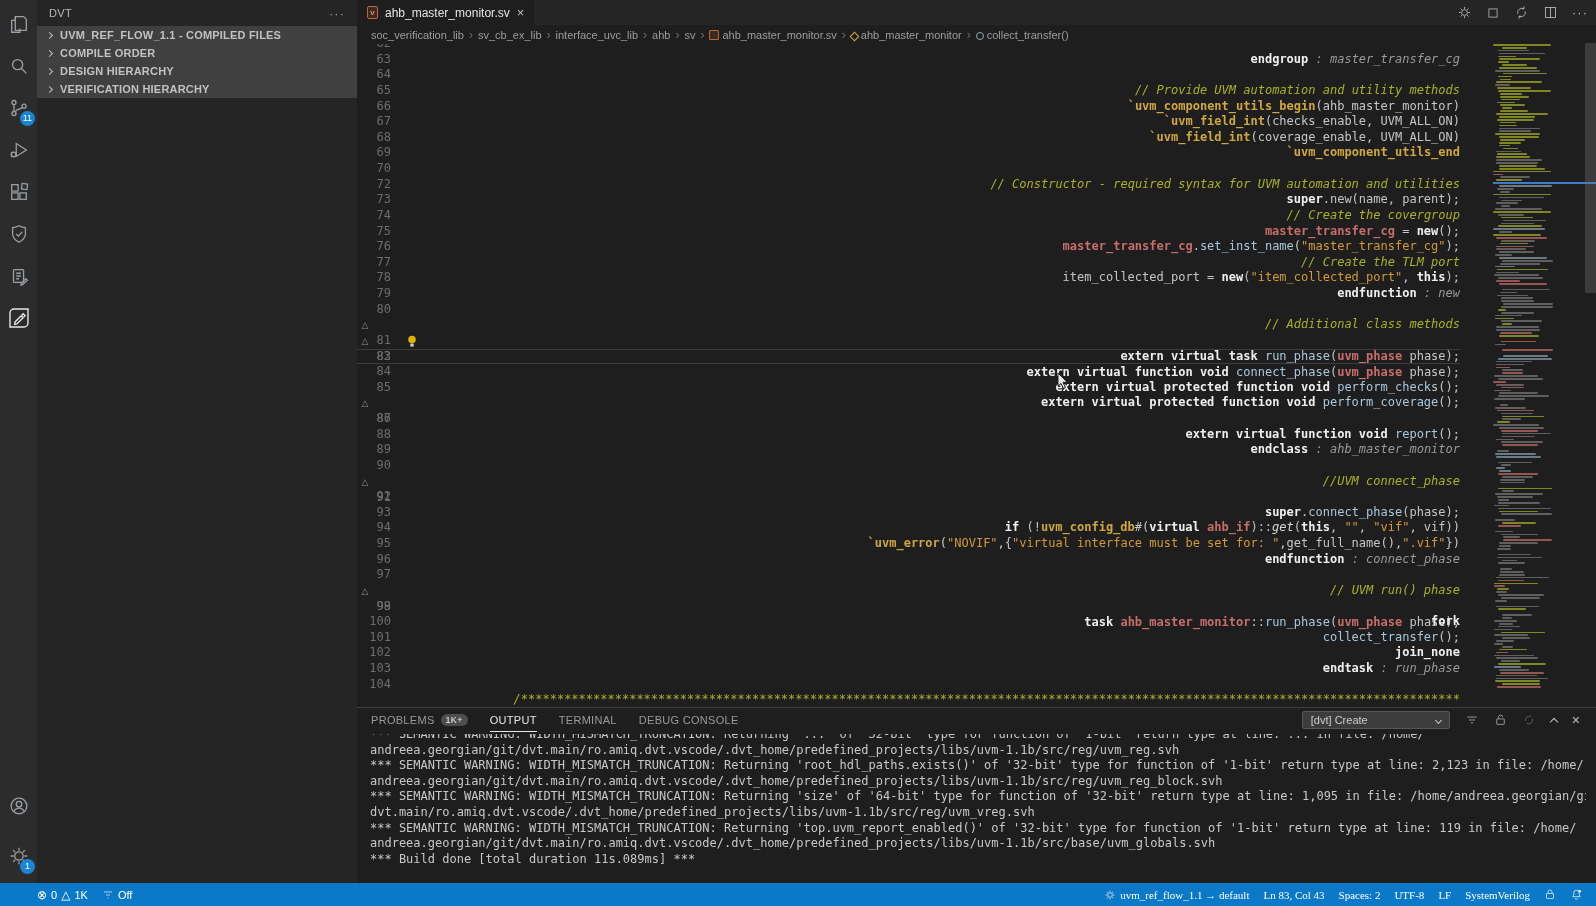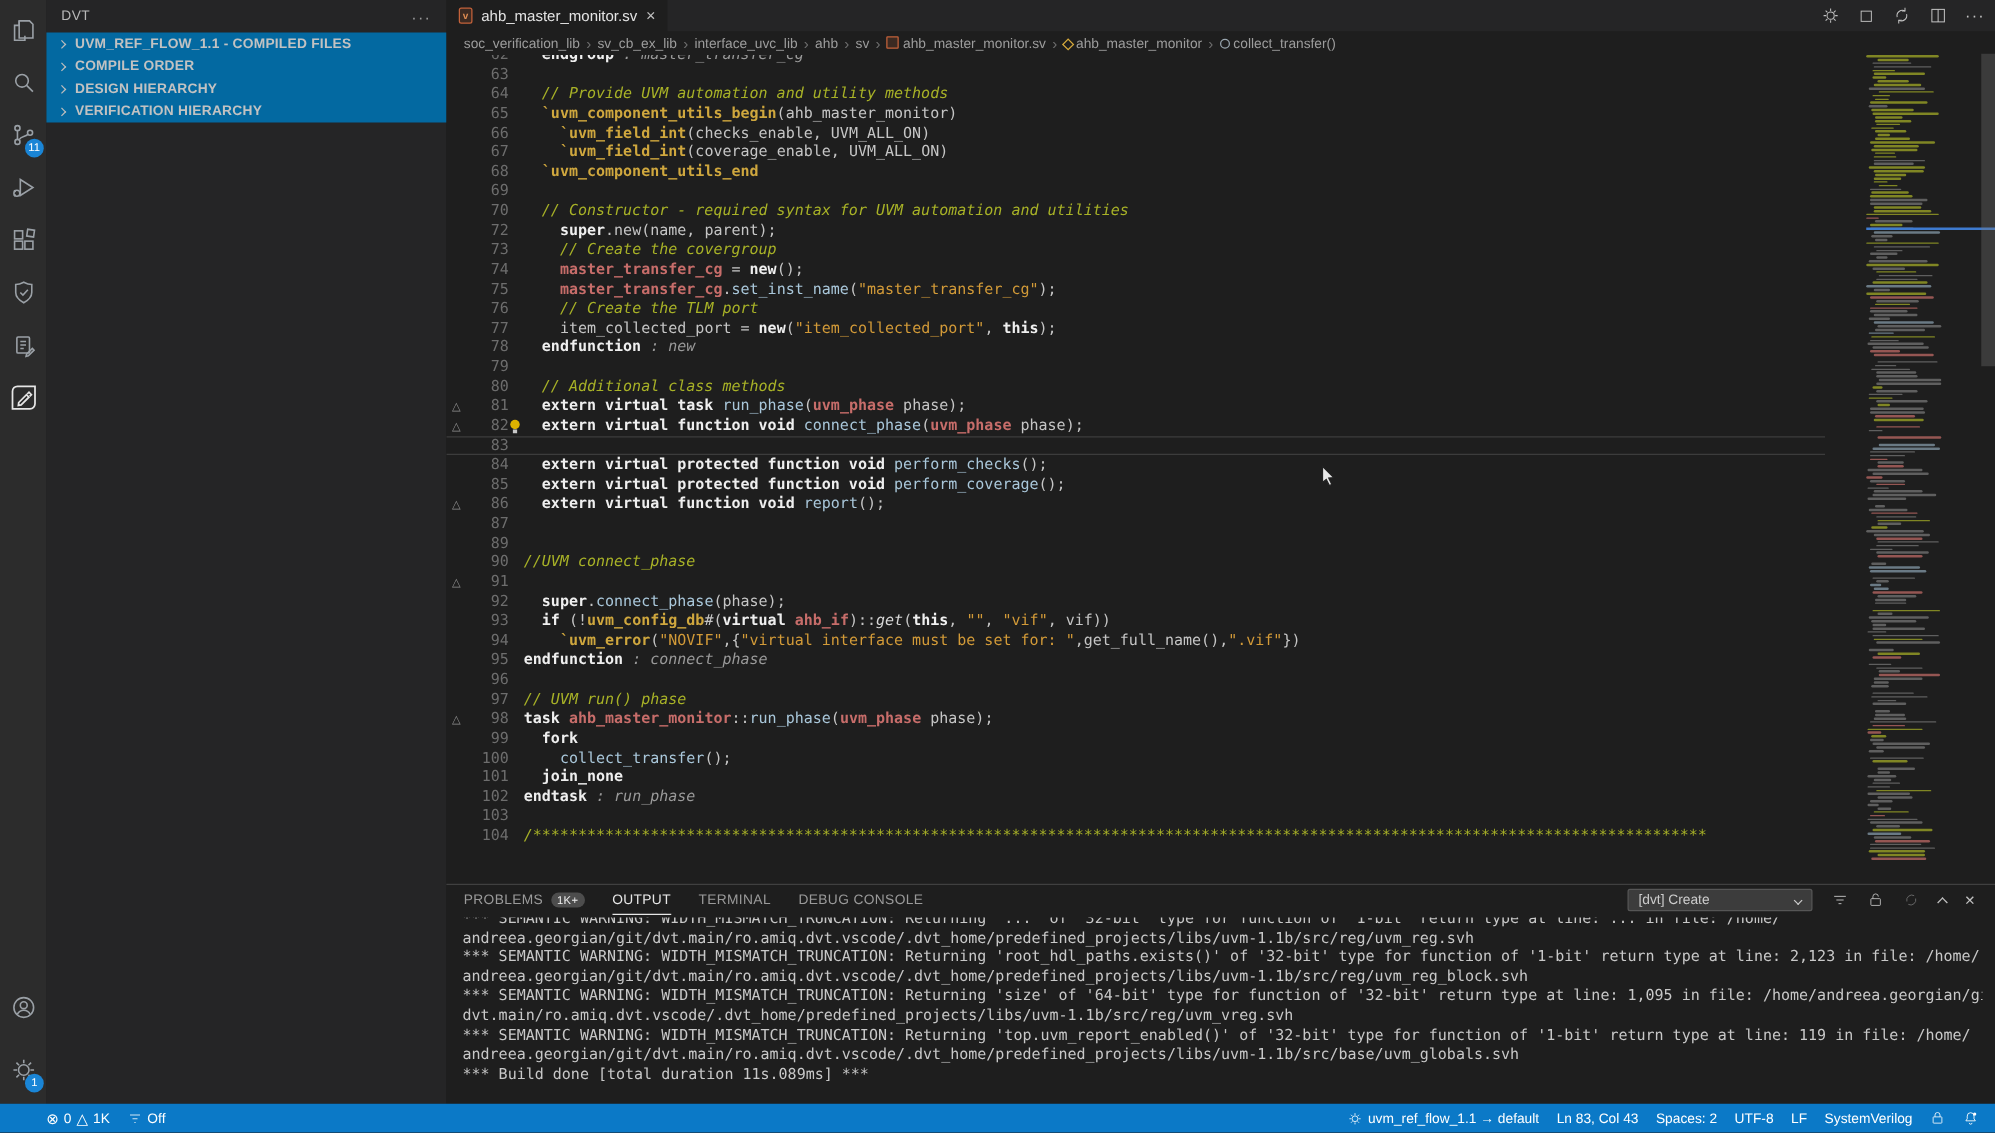--- a/index.html
+++ b/index.html
@@ -11,21 +11,21 @@
   .act-item { position:absolute; left:0; width:37px; height:40px; display:flex; align-items:center; justify-content:center; cursor:pointer; }
   .act-item svg { stroke:#9aa0a6; fill:none; stroke-width:1.4; }
   .act-item.active svg { stroke:#e6e6e6; }
   .badge { position:absolute; right:2px; bottom:2px; min-width:15px; height:15px; border-radius:8px;
     background:#1a85d6; color:#fff; font-size:9px; line-height:15px; text-align:center; padding:0 3px; }
 
   
   #sidebar { position:absolute; left:37px; top:0; width:320px; height:883px; background:#252526; z-index:4; }
   #sidebar-header { height:26px; display:flex; align-items:center; padding:0 12px; color:#b9b9b9; font-size:11px; letter-spacing:.4px; }
   #sidebar-header .more { margin-left:auto; color:#9a9a9a; font-size:13px; letter-spacing:1px; cursor:pointer; }
-  .tree-rows { background:#0369a1; }
+  .tree-rows { background:#404040; }
   .tree-row { height:18px; display:flex; align-items:center; padding-left:7px; cursor:pointer; }
   .tree-row .chev { width:5px; height:5px; border-right:1.2px solid #bdbdbd; border-bottom:1.2px solid #bdbdbd;
     transform:rotate(-45deg); margin:0 8px 0 3px; flex:none; }
   .tree-row .lbl { color:#c2c2c2; font-size:11px; font-weight:bold; letter-spacing:.2px; white-space:nowrap; }
 
   
   #editor-group { position:absolute; left:357px; top:0; width:1239px; height:707px; background:#1e1e1e; }
   #tabbar { position:absolute; left:0; top:0; right:0; height:25px; background:#252526; display:flex; }
   .tab { height:25px; background:#1e1e1e; display:flex; align-items:center; padding:0 10px; gap:7px; cursor:pointer; }
   .tab .tab-label { color:#e4e4e4; font-size:12px; }
@@ -41,21 +41,21 @@
   #breadcrumb .sep { color:#6d6d6d; font-size:12px; }
   #breadcrumb .bc-item { cursor:pointer; }
   .bc-ico { display:inline-block; width:10px; height:10px; margin-right:3px; vertical-align:-1px; }
   .bc-file { background:#3b2a22; border:1px solid #c4623a; border-radius:1px; }
   .bc-class { border:1.3px solid #d6a93c; transform:rotate(45deg); width:7px; height:7px; }
   .bc-method { border:1.3px solid #9aa7b0; border-radius:50%; width:8px; height:8px; }
 
   
   #code-area { position:absolute; left:0; right:136px; top:44px; bottom:0; overflow:hidden; }
   #code-scroll { position:absolute; left:0; right:0; top:-8px; }
-  .cl { position:relative; display:flex; height:15.64px; line-height:15.64px; font-size:12px; white-space:pre; }
+  .cl { position:relative; display:flex; height:15.64px; line-height:15.64px; font-size:12px; white-space:pre;flex-direction:column; }
   .cl.current { box-shadow:inset 0 1px 0 #3c3c3c, inset 0 -1px 0 #3c3c3c; }
   .gm { width:16px; flex:none; text-align:center; color:#8f8f8f; font-size:9px; line-height:16px; }
   .ln { width:34px; flex:none; text-align:right; color:#6d6d6d; font-family:"DejaVu Sans Mono", monospace; }
   .code { margin-left:12px; font-family:"DejaVu Sans Mono", monospace; color:#c5c5c5;text-align:right; }
   .bulb { position:absolute; left:50px; top:2px; }
   .tk-k { color:#efefef; font-weight:bold; }
   .tk-p { color:#c5c5c5; }
   .tk-c { color:#a8b227; font-style:italic; }
   .tk-m { color:#cfa73e; font-weight:bold; }
   .tk-s { color:#d29a38; }
@@ -89,21 +89,21 @@
   .chev-up { width:6px; height:6px; border-left:1.4px solid #c2c2c2; border-top:1.4px solid #c2c2c2; transform:rotate(45deg); margin-top:3px; }
   #output-body { position:absolute; left:13px; right:10px; top:26px; bottom:0; overflow:hidden; }
   #output-lines { margin-top:-7px; }
   .outline-row { font-family:"DejaVu Sans Mono", monospace; font-size:12px; line-height:15.6px; color:#c8c8c8; white-space:pre; }
 
   
   #statusbar { position:absolute; left:0; top:883px; width:1596px; height:23px; background:#0b79c7; color:#fff;
     display:flex; align-items:center; font-size:11px; z-index:6; }
   .sb-item { display:flex; align-items:center; gap:4px; padding:0 7px; height:23px; cursor:pointer; white-space:nowrap; }
   .sb-left { display:flex; margin-left:30px; }
-  .sb-right { display:flex; margin-left:auto; padding-right:6px; }
+  .sb-right { display:flex; margin-left:auto; padding-right:6px;font-family:Liberation Serif, serif; }
   .sb-glyph { font-size:12px; }
   .sb svg { stroke:#fff; fill:none; stroke-width:1.3; }
 </style>
 </head>
 <body>
 
 <div id="activitybar">
   <div class="act-item" style="top:4px">
     <svg width="22" height="22" viewBox="0 0 24 24">
         <path d="M8 4h9l3 3v12h-12z"></path>
@@ -270,20 +270,21 @@
         <div class="cl"><span class="gm">△</span><span class="ln">81</span><span class="code"><span class="tk-p">  </span><span class="tk-k">extern virtual task</span><span class="tk-p"> </span><span class="tk-f">run_phase</span><span class="tk-p">(</span><span class="tk-t">uvm_phase</span><span class="tk-p"> phase);</span></span></div>
         <div class="cl"><span class="gm">△</span><span class="ln">82</span><span class="bulb"><svg width="10" height="13" viewBox="0 0 10 13">
               <circle cx="5" cy="4.6" r="3.8" fill="#ddb100"></circle>
               <rect x="3.3" y="8.6" width="3.4" height="3" fill="#c9c9c9"></rect>
             </svg></span><span class="code"><span class="tk-p">  </span><span class="tk-k">extern virtual function void</span><span class="tk-p"> </span><span class="tk-f">connect_phase</span><span class="tk-p">(</span><span class="tk-t">uvm_phase</span><span class="tk-p"> phase);</span></span></div>
         <div class="cl current"><span class="gm"></span><span class="ln">83</span></div>
         <div class="cl"><span class="gm"></span><span class="ln">84</span><span class="code"><span class="tk-p">  </span><span class="tk-k">extern virtual protected function void</span><span class="tk-p"> </span><span class="tk-f">perform_checks</span><span class="tk-p">();</span></span></div>
         <div class="cl"><span class="gm"></span><span class="ln">85</span><span class="code"><span class="tk-p">  </span><span class="tk-k">extern virtual protected function void</span><span class="tk-p"> </span><span class="tk-f">perform_coverage</span><span class="tk-p">();</span></span></div>
         <div class="cl"><span class="gm">△</span><span class="ln">86</span><span class="code"><span class="tk-p">  </span><span class="tk-k">extern virtual function void</span><span class="tk-p"> </span><span class="tk-f">report</span><span class="tk-p">();</span></span></div>
         <div class="cl"><span class="gm"></span><span class="ln">87</span><span class="code"></span></div>
+        <div class="cl"><span class="gm"></span><span class="ln">88</span><span class="code"><span class="tk-k">endclass</span><span class="tk-i"> : ahb_master_monitor</span></span></div>
         <div class="cl"><span class="gm"></span><span class="ln">89</span><span class="code"></span></div>
         <div class="cl"><span class="gm"></span><span class="ln">90</span><span class="code"><span class="tk-c">//UVM connect_phase</span></span></div>
         <div class="cl"><span class="gm">△</span><span class="ln">91</span></div>
         <div class="cl"><span class="gm"></span><span class="ln">92</span><span class="code"><span class="tk-p">  </span><span class="tk-k">super</span><span class="tk-p">.</span><span class="tk-f">connect_phase</span><span class="tk-p">(phase);</span></span></div>
         <div class="cl"><span class="gm"></span><span class="ln">93</span><span class="code"><span class="tk-p">  </span><span class="tk-k">if</span><span class="tk-p"> (!</span><span class="tk-m">uvm_config_db</span><span class="tk-p">#(</span><span class="tk-k">virtual</span><span class="tk-p"> </span><span class="tk-t">ahb_if</span><span class="tk-p">)::</span><span class="tk-g">get</span><span class="tk-p">(</span><span class="tk-k">this</span><span class="tk-p">, </span><span class="tk-s">""</span><span class="tk-p">, </span><span class="tk-s">"vif"</span><span class="tk-p">, vif))</span></span></div>
         <div class="cl"><span class="gm"></span><span class="ln">94</span><span class="code"><span class="tk-p">    </span><span class="tk-m">`uvm_error</span><span class="tk-p">(</span><span class="tk-s">"NOVIF"</span><span class="tk-p">,{</span><span class="tk-s">"virtual interface must be set for: "</span><span class="tk-p">,get_full_name(),</span><span class="tk-s">".vif"</span><span class="tk-p">})</span></span></div>
         <div class="cl"><span class="gm"></span><span class="ln">95</span><span class="code"><span class="tk-k">endfunction</span><span class="tk-i"> : connect_phase</span></span></div>
         <div class="cl"><span class="gm"></span><span class="ln">96</span><span class="code"></span></div>
         <div class="cl"><span class="gm"></span><span class="ln">97</span><span class="code"><span class="tk-c">// UVM run() phase</span></span></div>
         <div class="cl"><span class="gm">△</span><span class="ln">98</span><span class="code"><span class="tk-k">task</span><span class="tk-p"> </span><span class="tk-t">ahb_master_monitor</span><span class="tk-p">::</span><span class="tk-f">run_phase</span><span class="tk-p">(</span><span class="tk-t">uvm_phase</span><span class="tk-p"> phase);</span></span></div>

